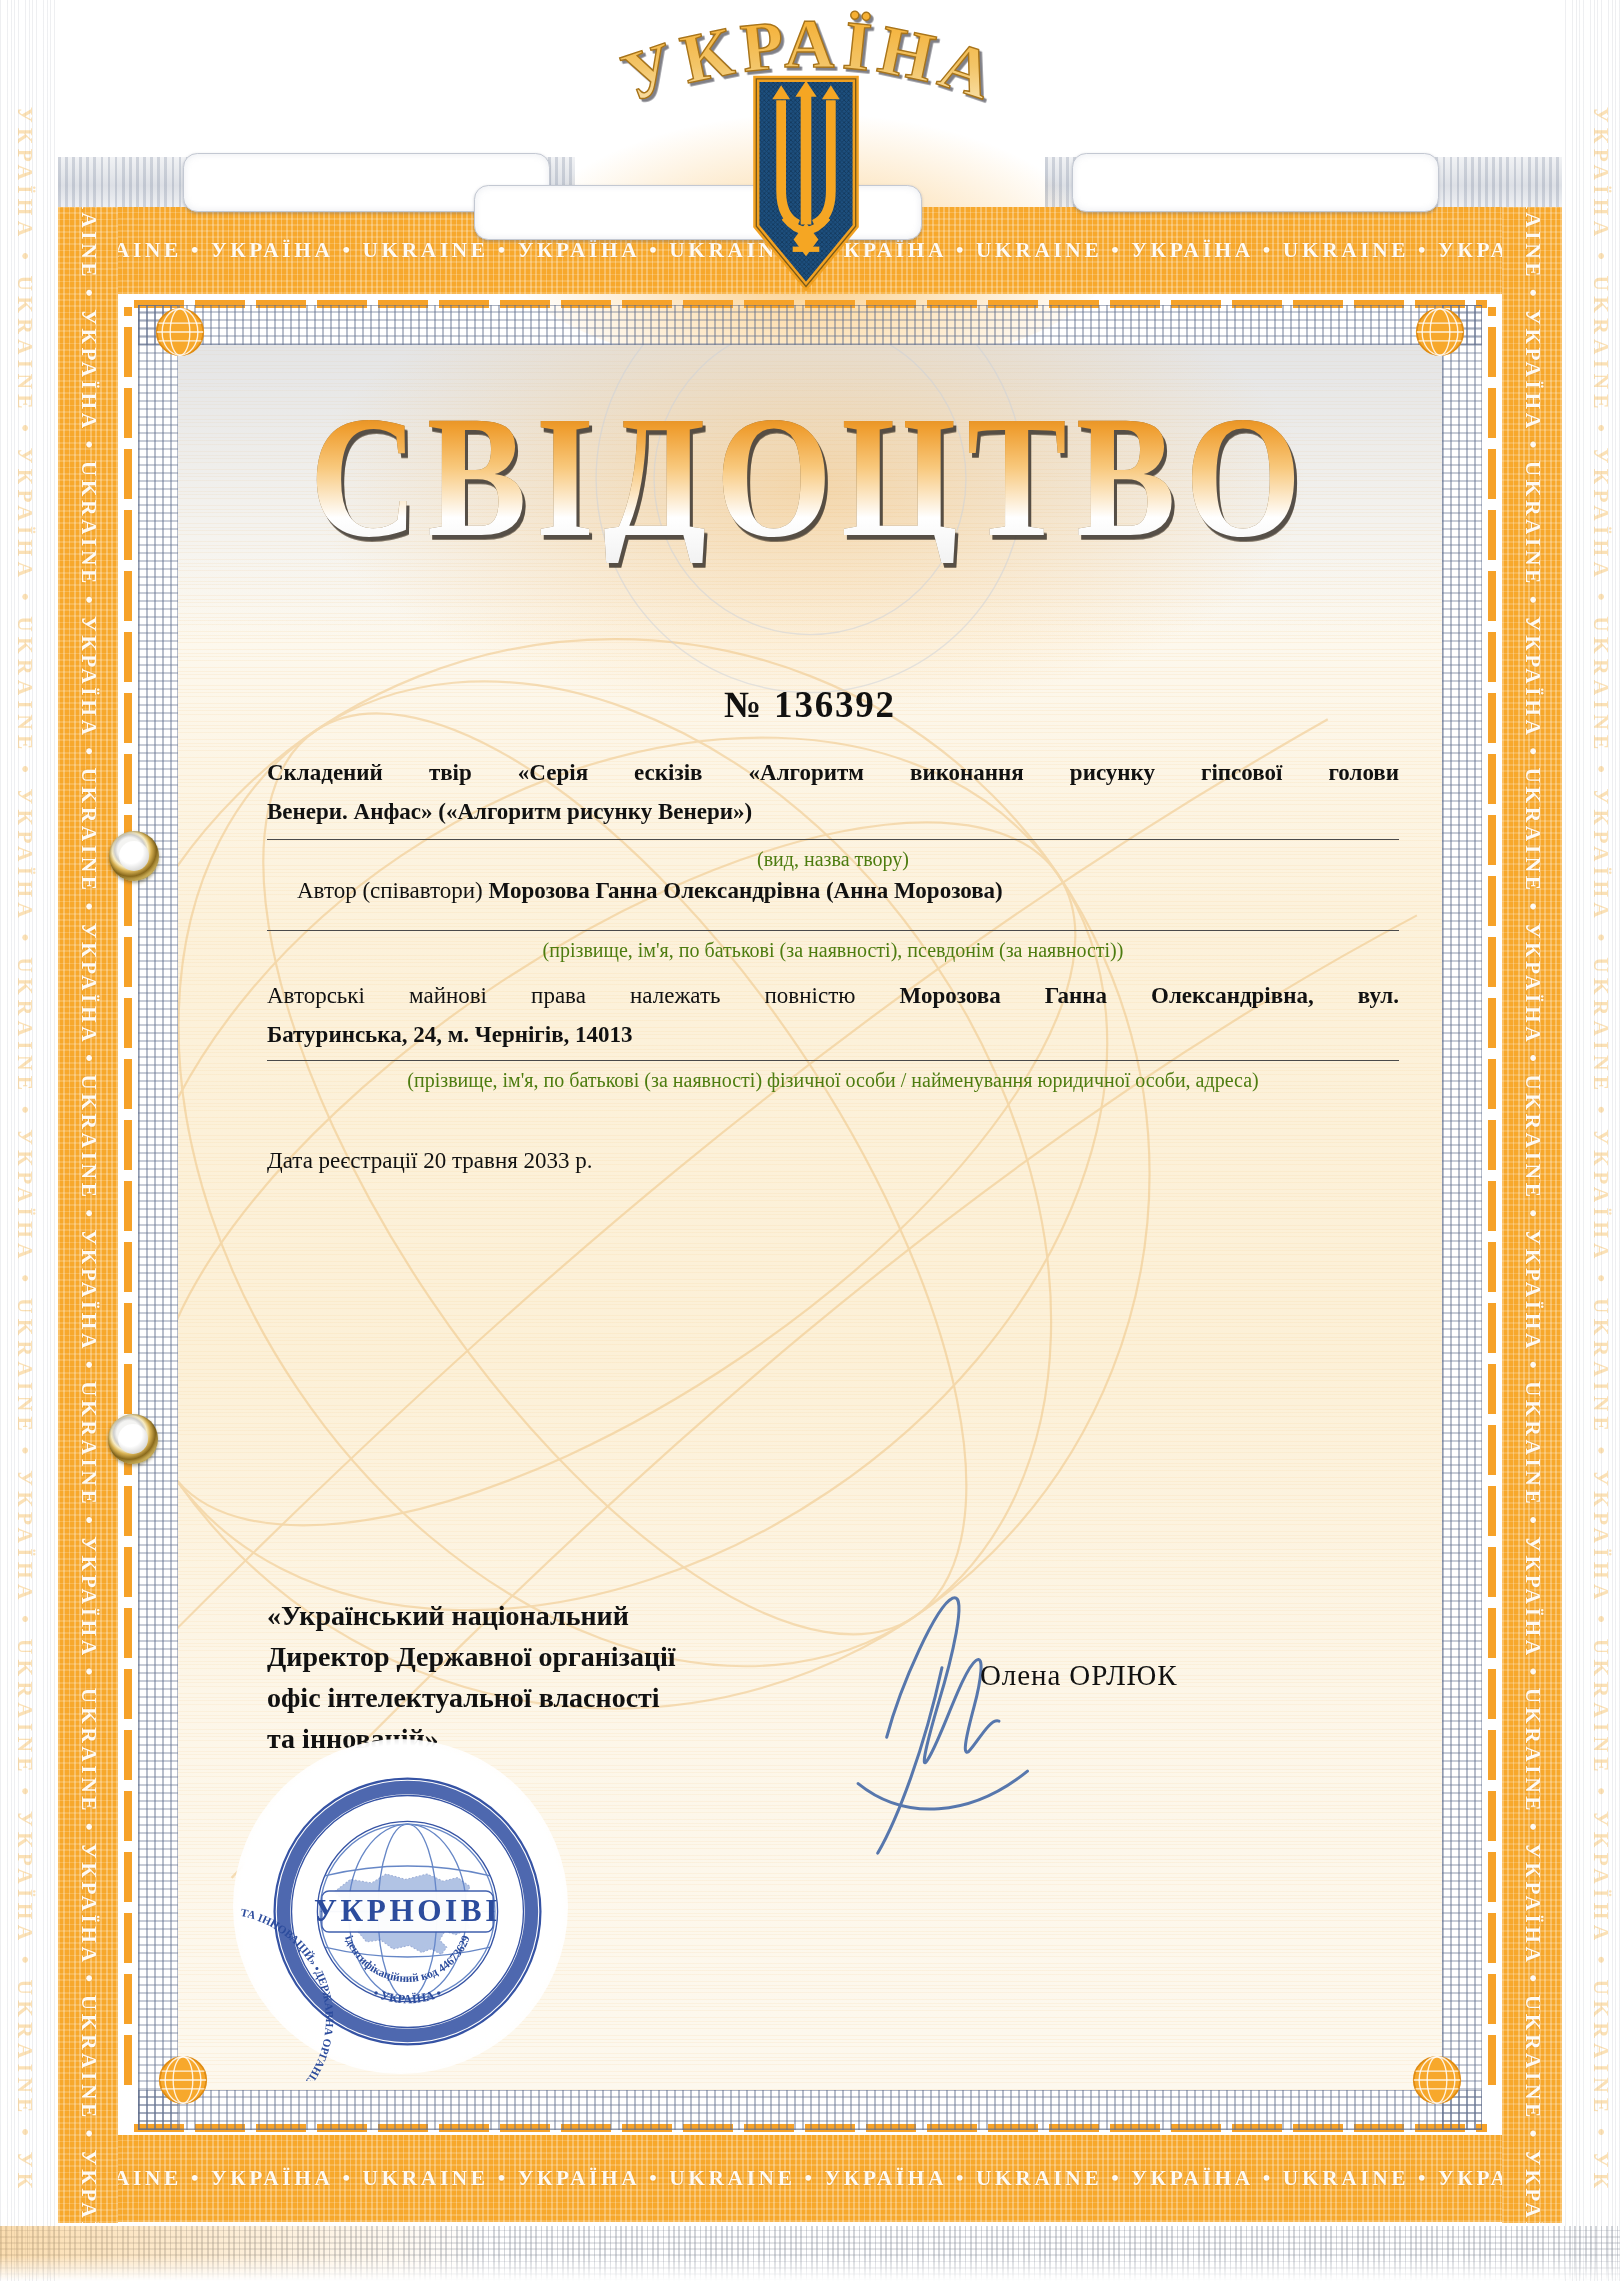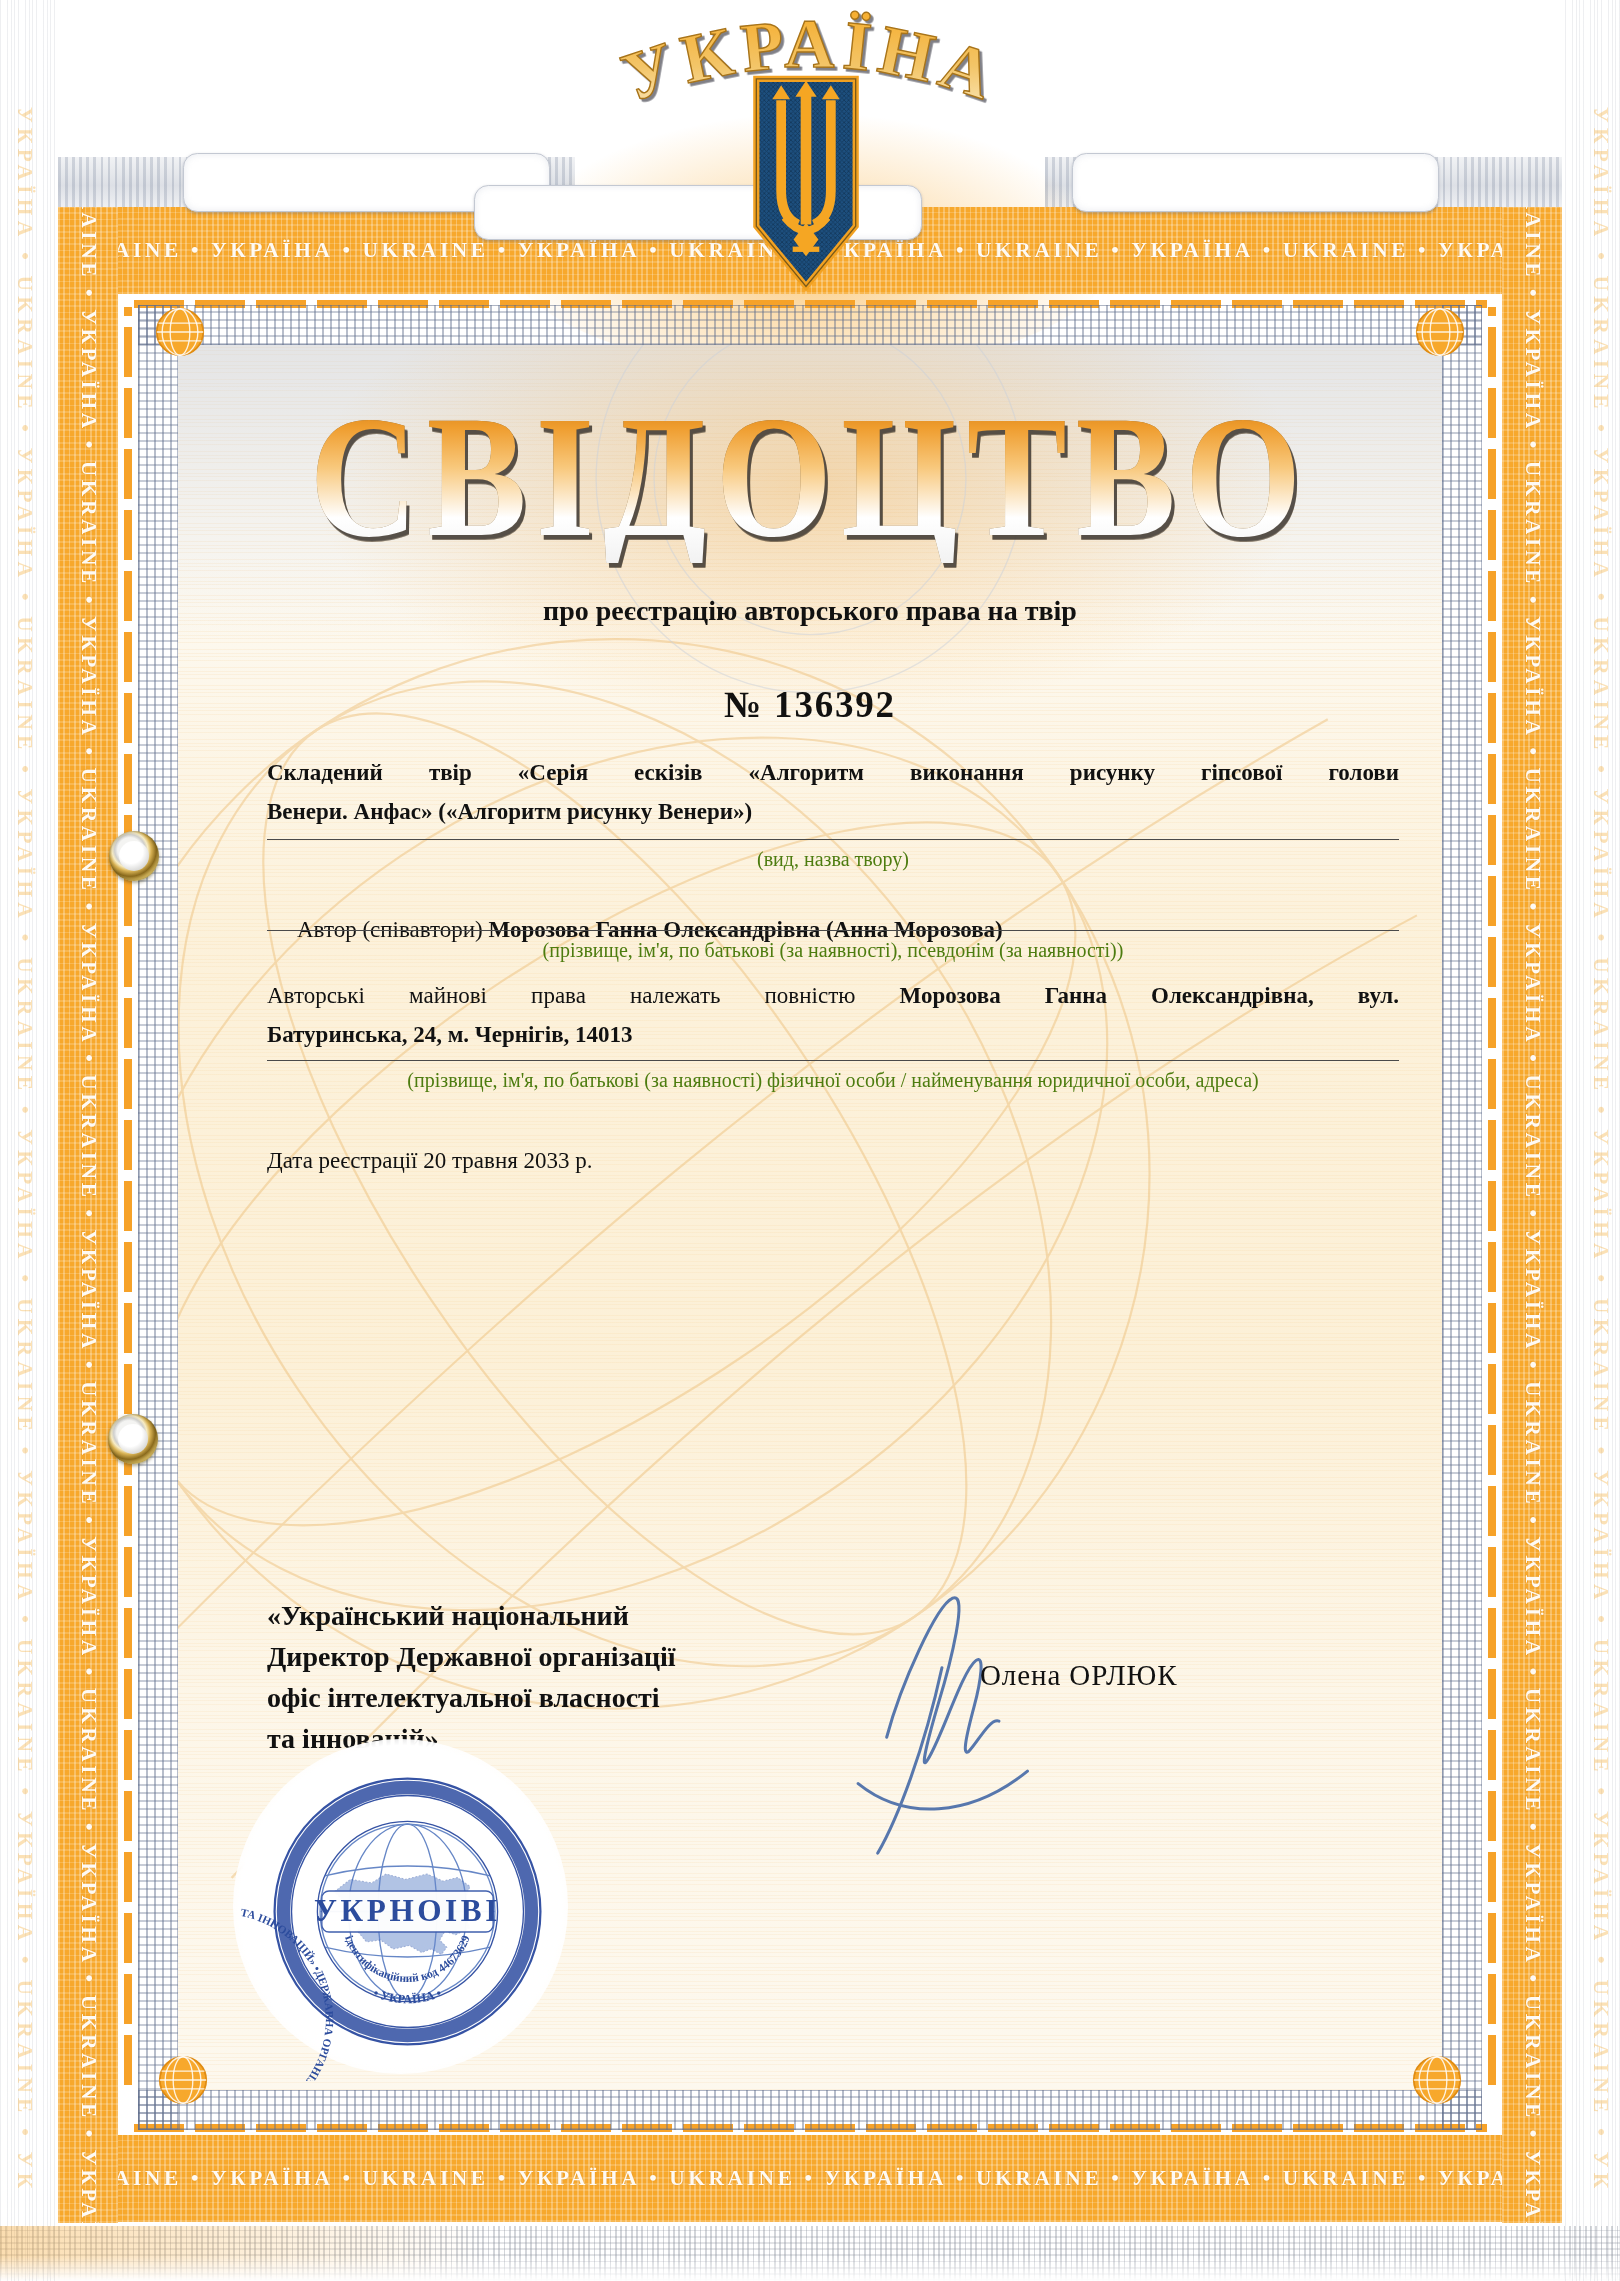--- a/index.html
+++ b/index.html
@@ -220,29 +220,28 @@
     <circle cx="28" cy="28" r="26" fill="#f7a82c" stroke="#e08c12" stroke-width="2"></circle>
     <g fill="none" stroke="rgba(255,255,255,.85)" stroke-width="1.5">
       <ellipse cx="28" cy="28" rx="11" ry="26"></ellipse>
         <ellipse cx="28" cy="28" rx="20" ry="26"></ellipse>
       <path d="M4,18 H52 M2,28 H54 M4,38 H52"></path>
     </g>
   </svg>
 
   <div class="abs big-title">СВІДОЦТВО</div>
 
-  <div class="abs subtitle">про реєстрацію авторського права на твір</div>
   <div class="abs cert-no">№ 136392</div>
 
   <div class="abs fieldzone mainline just" style="top:754px;font-weight:bold;">Складений твір «Серія ескізів «Алгоритм виконання рисунку гіпсової голови</div>
   <div class="abs fieldzone mainline" style="top:793px;font-weight:bold;">Венери. Анфас» («Алгоритм рисунку Венери»)</div>
   <div class="abs fieldzone uline" style="top:839px;"></div>
   <div class="abs caption" style="top:848px;">(вид, назва твору)</div>
 
-  <div class="abs fieldzone mainline" style="top:911px;padding-left:30px;">
+  <div class="abs fieldzone mainline" style="top:872px;padding-left:30px;">
     <span>Автор (співавтори)</span>
     <b>Морозова Ганна Олександрівна (Анна Морозова)</b>
   </div>
   <div class="abs fieldzone uline" style="top:930px;"></div>
   <div class="abs caption" style="top:939px;">(прізвище, ім'я, по батькові (за наявності), псевдонім (за наявності))</div>
 
   <div class="abs fieldzone mainline just" style="top:977px;">
     <span>Авторські майнові права належать повністю</span>
     <b>Морозова Ганна Олександрівна, вул.</b>
   </div>

